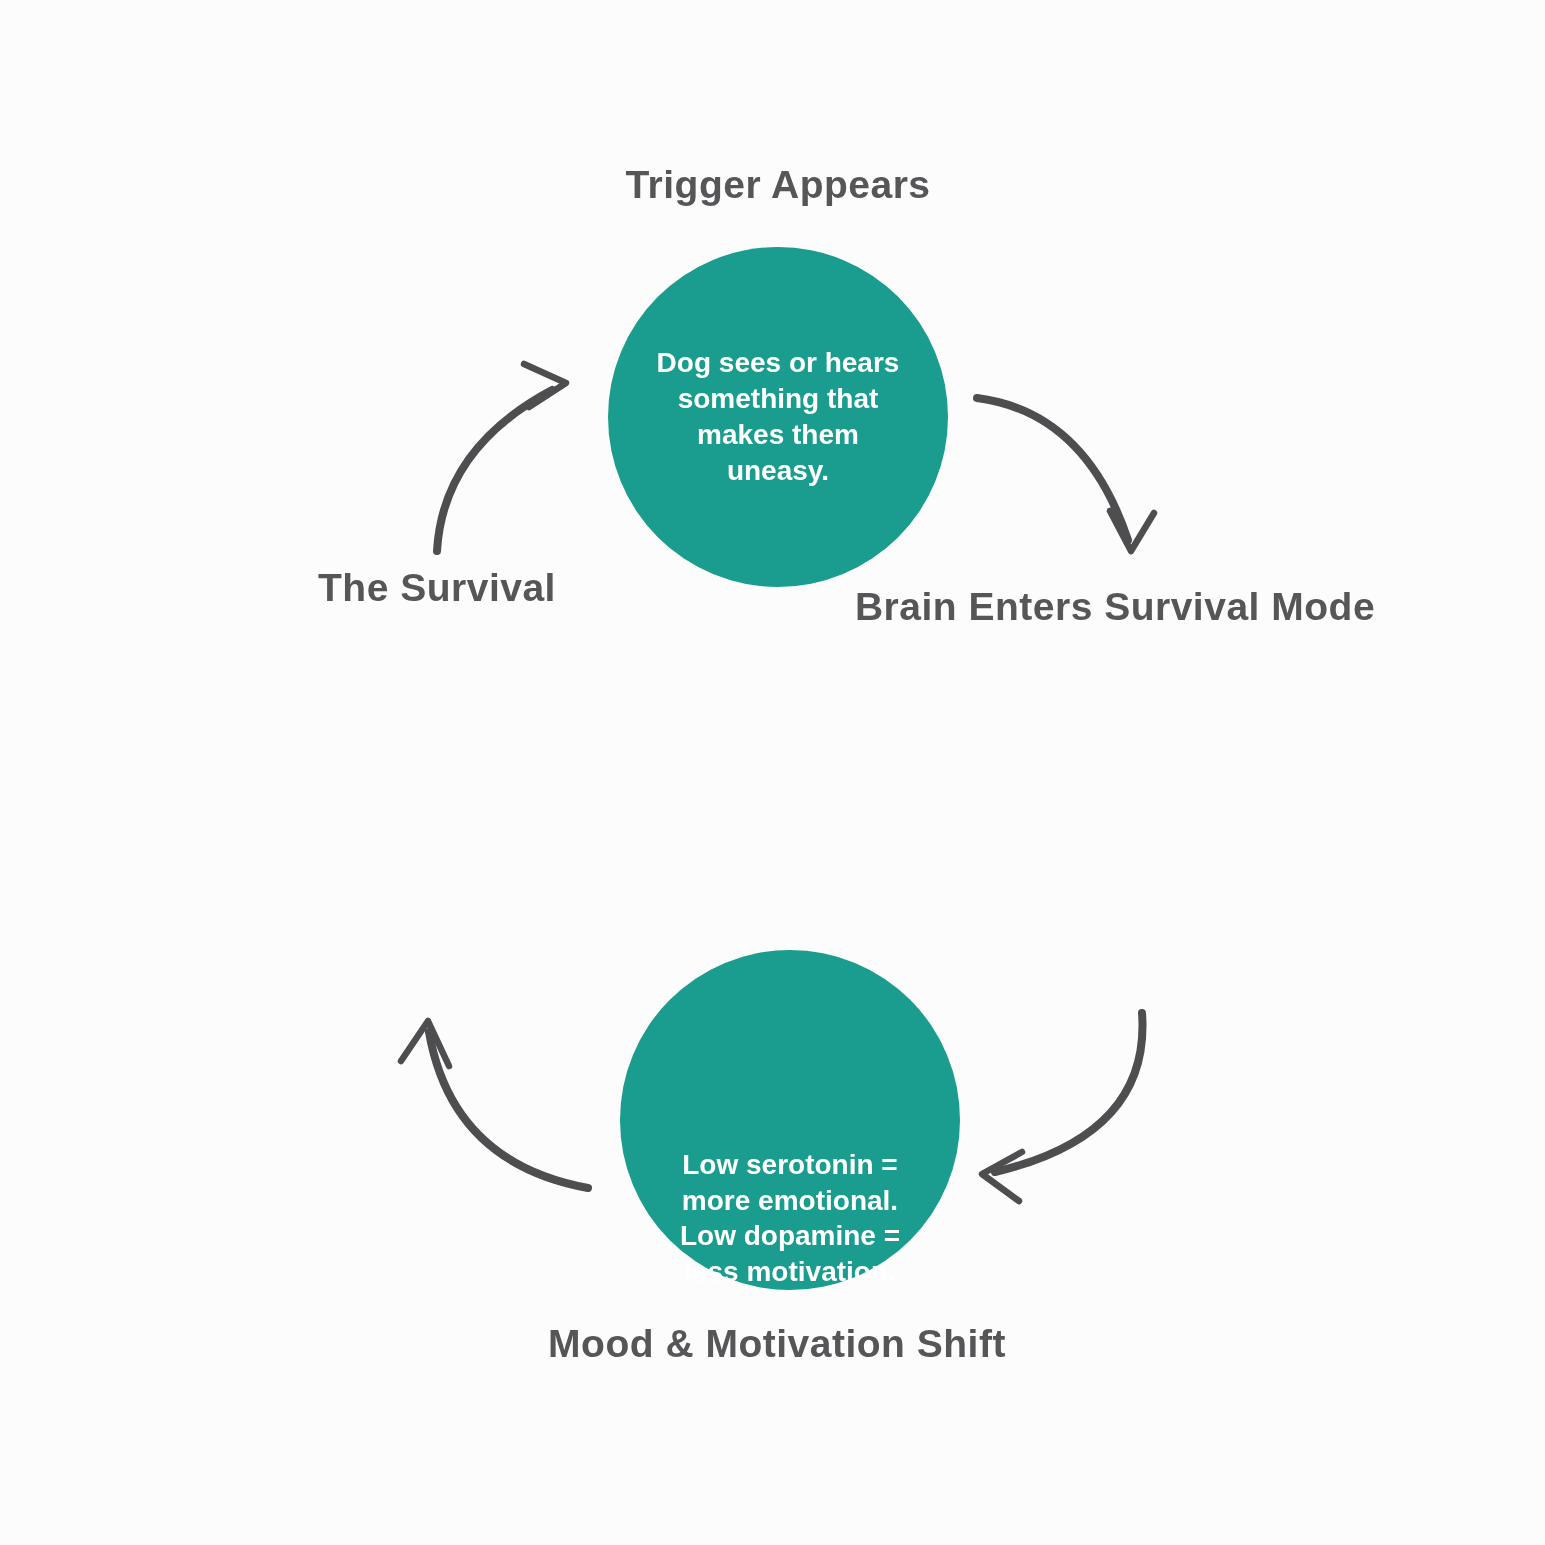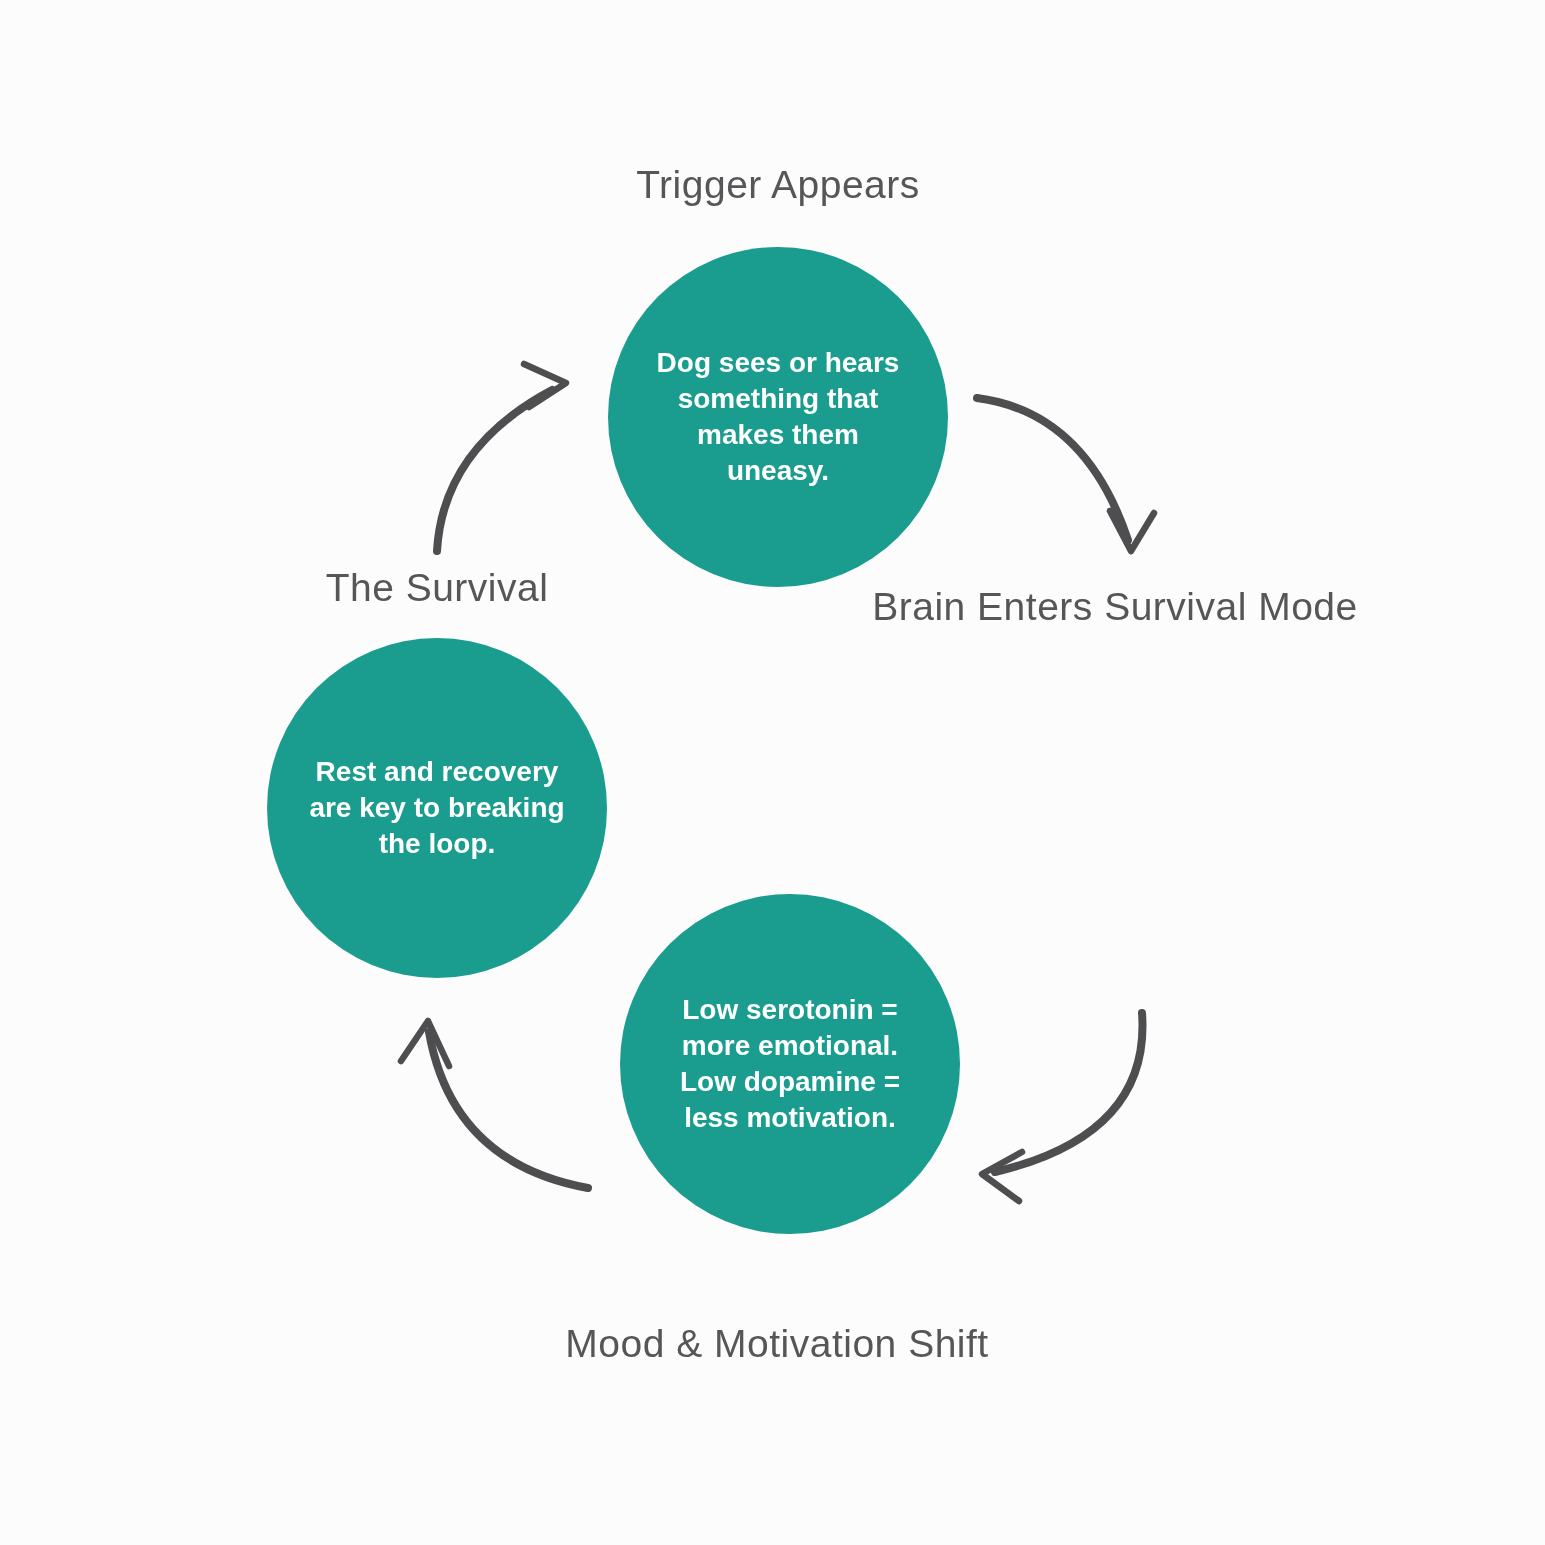--- a/index.html
+++ b/index.html
@@ -18,41 +18,41 @@
     position:relative;
     width:1545px;
     height:1545px;
     background:var(--bg);
     overflow:hidden;
   }
   .stage-label{
     position:absolute;
     text-align:center;
     font-size:39px;
-    font-weight:normal;
+    font-weight:bold;
     letter-spacing:0.5px;
     color:var(--label);
   }
   .label-trigger{left:478px;top:163px;width:600px;}
   .label-survival{left:815px;top:585px;width:600px;}
   .label-aftermath{left:187px;top:566px;width:500px;}
   .label-mood{left:477px;top:1322px;width:600px;}
   .circle{
     position:absolute;
     width:340px;
     height:340px;
     border-radius:50%;
     background:var(--teal);
     display:flex;
     align-items:center;
     justify-content:center;
   }
   .circle-trigger{left:608px;top:247px;}
   .circle-survival{left:950px;top:638px;}
-  .circle-mood{left:620px;top:894px;}
+  .circle-mood{left:620px;top:950px;align-items:flex-end;}
   .circle-aftermath{left:267px;top:638px;}
   .circle-text{
     width:268px;
     text-align:center;
     font-size:28px;
     font-weight:bold;
     line-height:1.28;
     color:var(--circle-text);
   }
   .arrows-layer{
@@ -99,17 +99,14 @@
   <div class="stage-label label-mood">Mood &amp; Motivation Shift</div>
   <div class="stage-label label-survival">Brain Enters Survival Mode</div>
   <div class="stage-label label-aftermath">The Survival</div>
 
   <div class="circle circle-trigger">
     <div class="circle-text">Dog sees or hears something that makes them uneasy.</div>
   </div>
   <div class="circle circle-mood">
     <div class="circle-text">Low serotonin = more emotional. Low dopamine = less motivation.</div>
   </div>
-  <div class="circle circle-aftermath">
-    <div class="circle-text">Rest and recovery are key to breaking the loop.</div>
-  </div>
 
 </div>
 
 </body></html>

